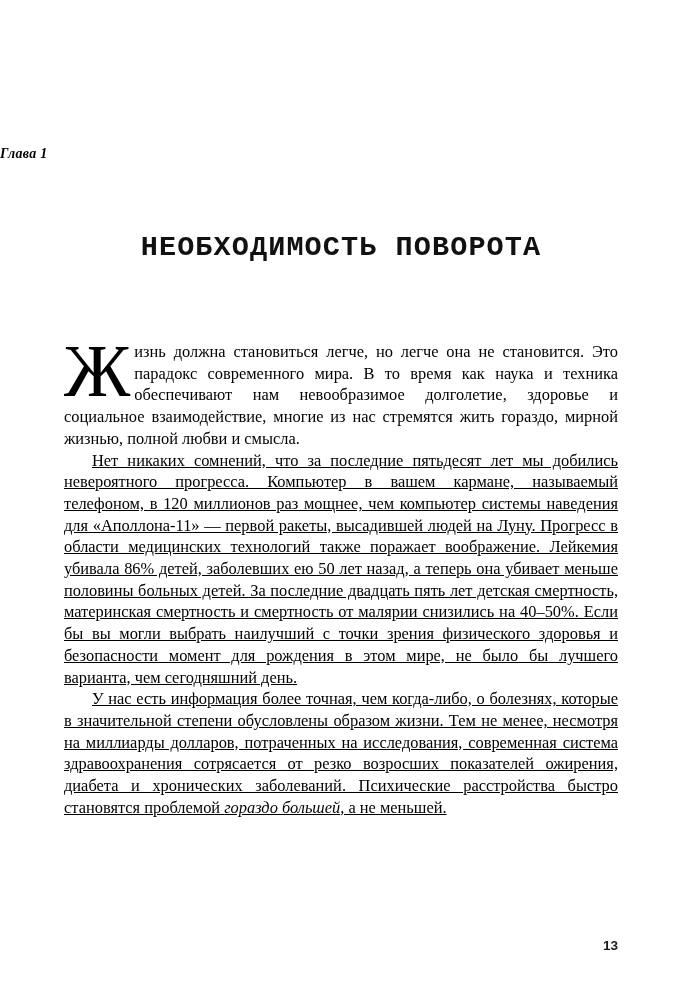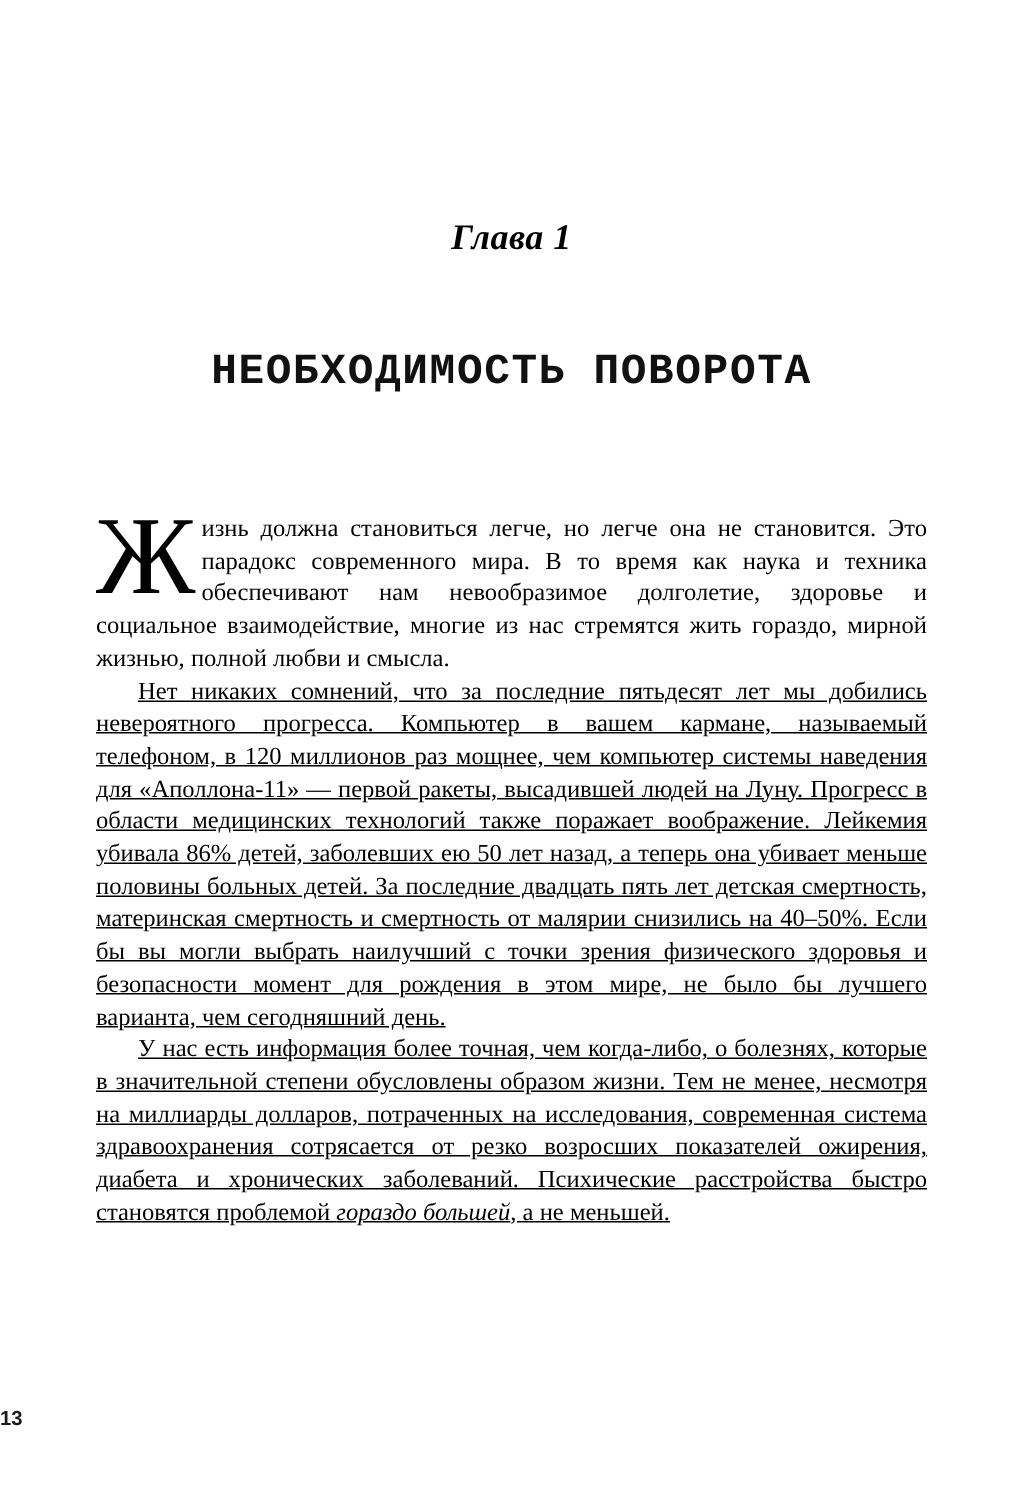--- a/index.html
+++ b/index.html
@@ -19,25 +19,25 @@
     font-family: "Liberation Serif", "DejaVu Serif", serif;
     color: #000000;
   }
 
   
   .chapter-label {
     position: absolute;
     top: 146px;
     left: 0;
     width: 682px;
-    text-align: center;
+    text-align: left;
     font-family: "Liberation Serif", "DejaVu Serif", serif;
     font-style: italic;
     font-weight: bold;
-    font-size: 24px;
+    font-size: 14px;
     letter-spacing: 0.3px;
     color: #000;
   }
 
   
   .chapter-title {
     position: absolute;
     top: 212px;
     left: 0;
     width: 682px;
@@ -124,21 +124,21 @@
   .spaced {
     letter-spacing: 2.4px;
   }
 
   
   .page-number {
     position: absolute;
     top: 938px;
     left: 0;
     width: 618px;
-    text-align: left;
+    text-align: right;
     font-family: "Liberation Sans", "DejaVu Sans", sans-serif;
     font-weight: bold;
     font-size: 13.5px;
     color: #1a1a1a;
   }
 </style>
 </head>
 <body>
 
 <div class="page">

